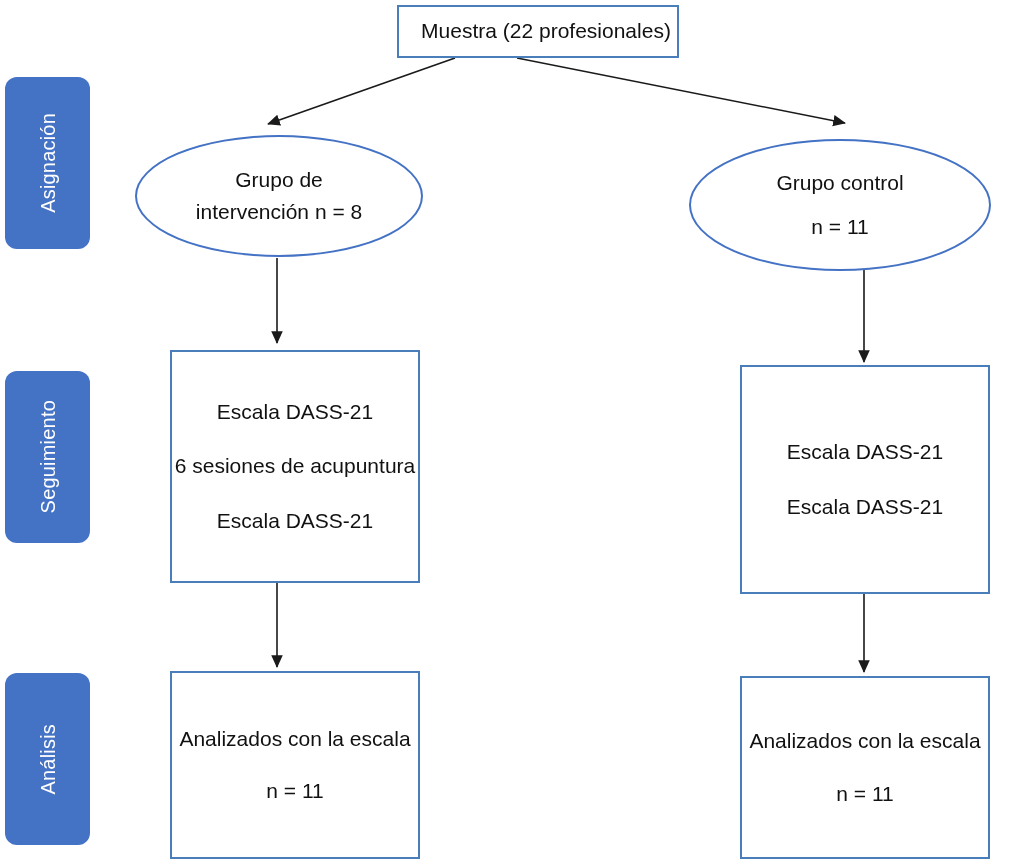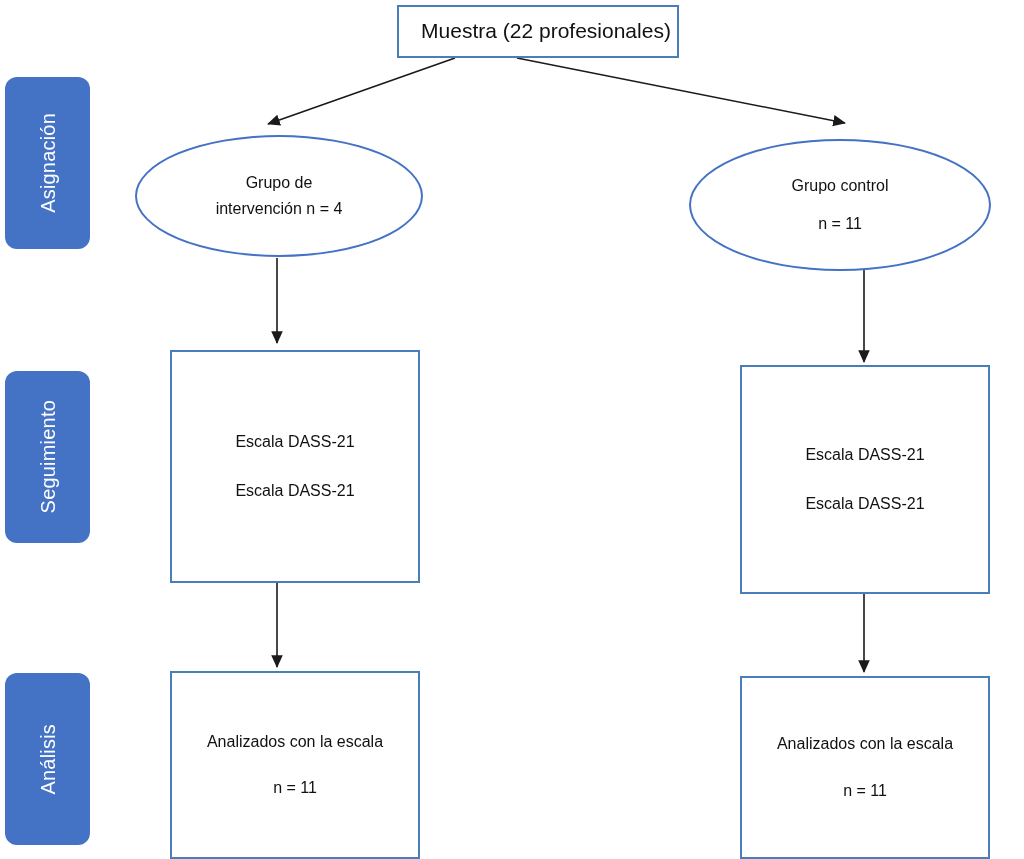--- a/index.html
+++ b/index.html
@@ -54,21 +54,21 @@
     box-sizing: border-box;
     background: #ffffff;
     border: 2px solid #4472C4;
     border-radius: 50%;
     display: flex;
     flex-direction: column;
     align-items: center;
     justify-content: center;
   }
   .node-line {
-    font-size: 16px;
+    font-size: 21px;
     line-height: 1.15;
     text-align: center;
     color: #111111;
     white-space: nowrap;
   }
   
   #node-top .node-line { font-size: 21px; margin-left: 16px; }
   #node-left-group .node-line { margin: 4px 0; }
   #node-right-group .node-line { margin: 10px 0; }
   #node-left-follow .node-line { margin: 15px 0; }
@@ -121,30 +121,31 @@
   <div class="stage-chip" id="stage-analisis" style="left:5px; top:673px; width:85px; height:172px;">
     <span class="stage-text">Análisis</span>
   </div>
 
   <div class="node-box" id="node-top" style="left:397px; top:5px; width:282px; height:53px;">
     <div class="node-line">Muestra (22 profesionales)</div>
   </div>
 
   <div class="node-ellipse" id="node-left-group" style="left:135px; top:135px; width:288px; height:122px;">
     <div class="node-line">Grupo de</div>
-    <div class="node-line">intervención n = 4</div>
+    <div class="node-line">intervención n = 8</div>
   </div>
 
   <div class="node-ellipse" id="node-right-group" style="left:689px; top:139px; width:302px; height:132px;">
     <div class="node-line">Grupo control</div>
     <div class="node-line">n = 11</div>
   </div>
 
   <div class="node-box" id="node-left-follow" style="left:170px; top:350px; width:250px; height:233px;">
     <div class="node-line">Escala DASS-21</div>
+    <div class="node-line">6 sesiones de acupuntura</div>
     <div class="node-line">Escala DASS-21</div>
   </div>
 
   <div class="node-box" id="node-right-follow" style="left:740px; top:365px; width:250px; height:229px;">
     <div class="node-line">Escala DASS-21</div>
     <div class="node-line">Escala DASS-21</div>
   </div>
 
   <div class="node-box" id="node-left-analysis" style="left:170px; top:671px; width:250px; height:188px;">
     <div class="node-line">Analizados con la escala</div>

